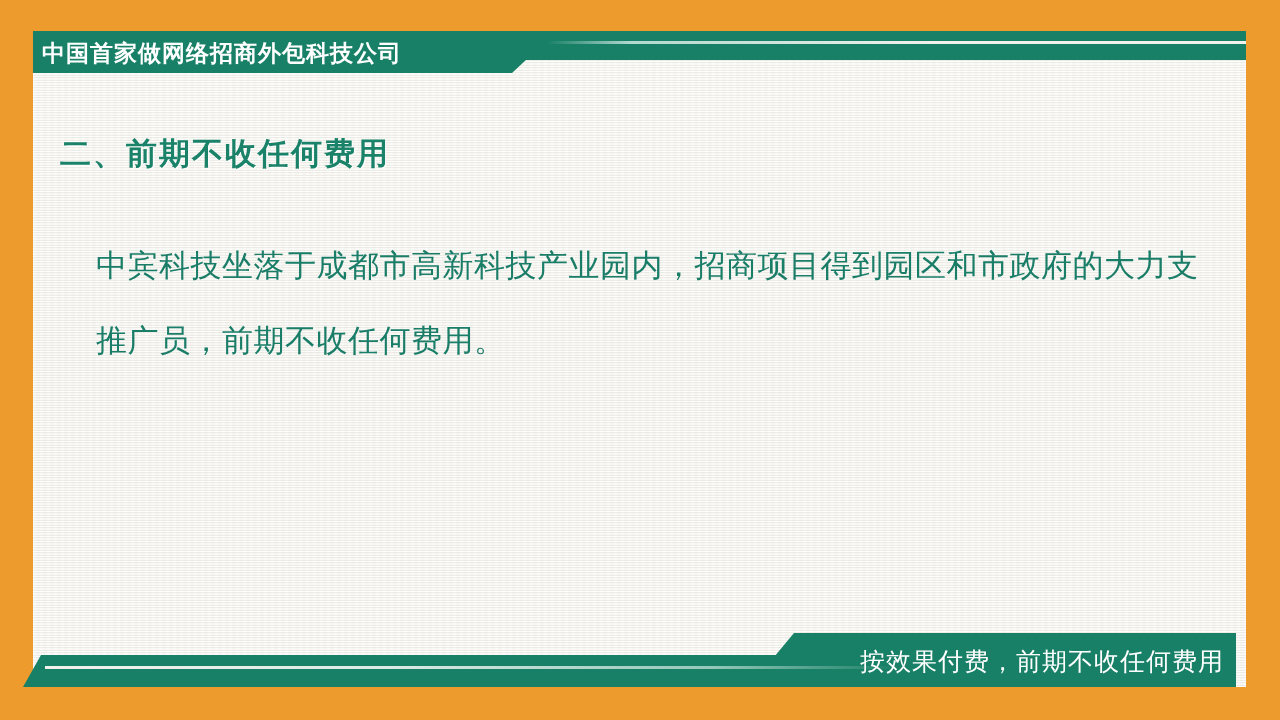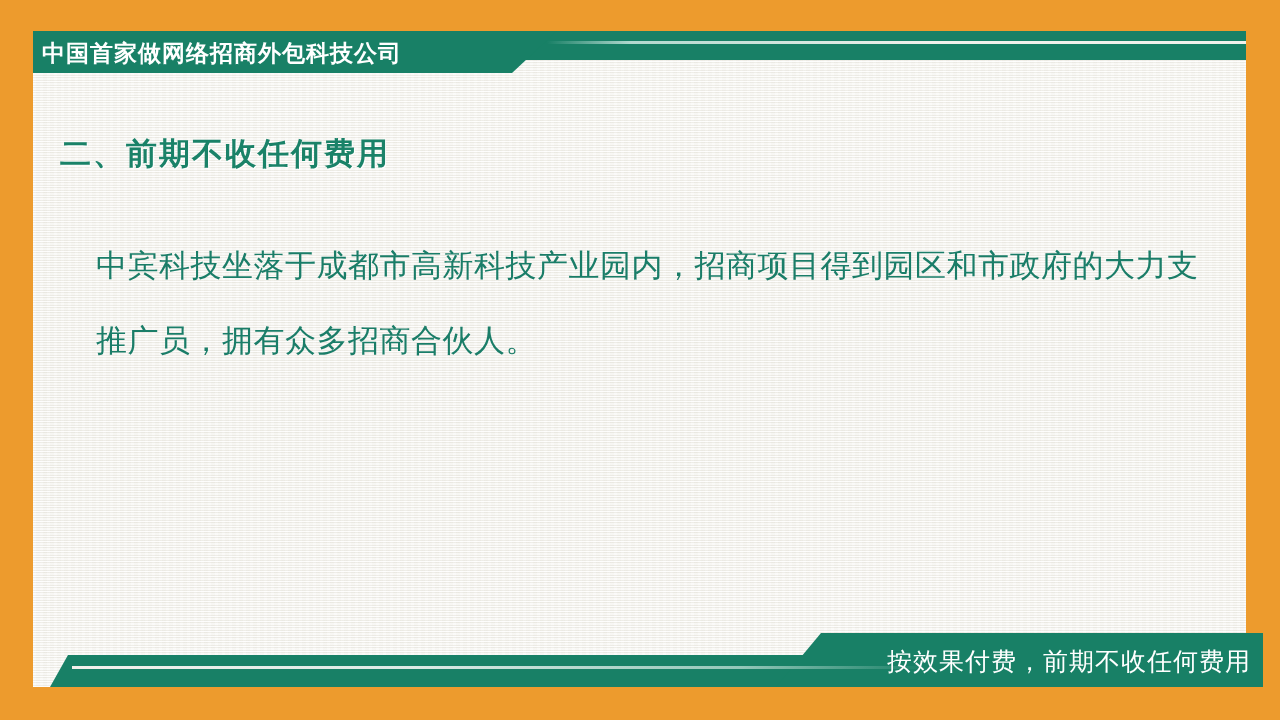--- a/index.html
+++ b/index.html
@@ -84,21 +84,21 @@
     font-family:"Liberation Sans", sans-serif;
     font-weight:bold;
     font-size:23px;
     letter-spacing:1px;
     white-space:nowrap;
   }
 
   
   #bottom-banner {
     position:absolute;
-    left:50px; top:605px;
+    left:23px; top:605px;
     width:1213px; height:82px;
     pointer-events:none;
   }
   .bb-thick {
     position:absolute;
     right:0; top:28px;
     width:487px; height:54px;
     background:#188066;
     clip-path:polygon(45px 0, 487px 0, 487px 54px, 0 54px);
   }
@@ -171,21 +171,21 @@
     <div class="tb-thin"></div>
     <div class="tb-thick"></div>
     <div class="tb-hairline"></div>
     <div id="top-title">中国首家做网络招商外包科技公司</div>
   </div>
 
   <div id="heading">二、前期不收任何费用</div>
 
   <div id="body-text">
     <span class="ln">中宾科技坐落于成都市高新科技产业园内，招商项目得到园区和市政府的大力支</span>
-    <span class="ln">推广员，拥有众多招商合伙人。</span>
+    <span class="ln">推广员，前期不收任何费用。</span>
   </div>
 
   <div id="bottom-banner">
     <div class="bb-thin"></div>
     <div class="bb-thick"></div>
     <div class="bb-hairline"></div>
     <div id="bottom-title">按效果付费，前期不收任何费用</div>
   </div>
 
 </div>

